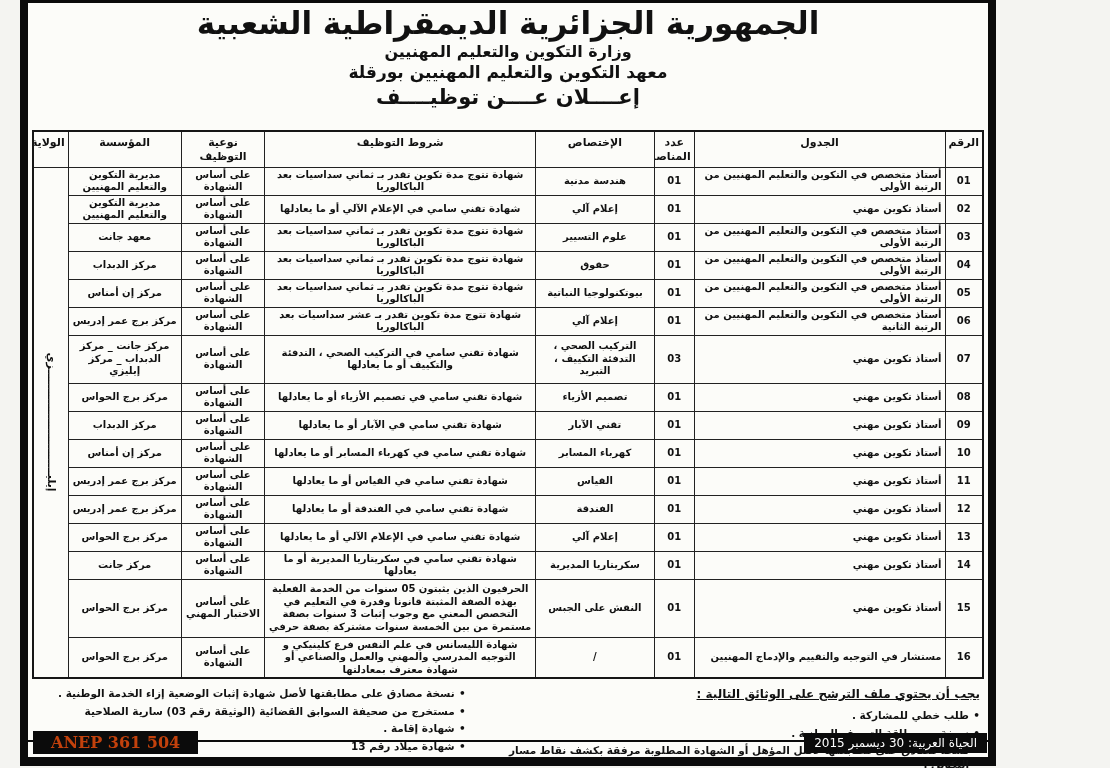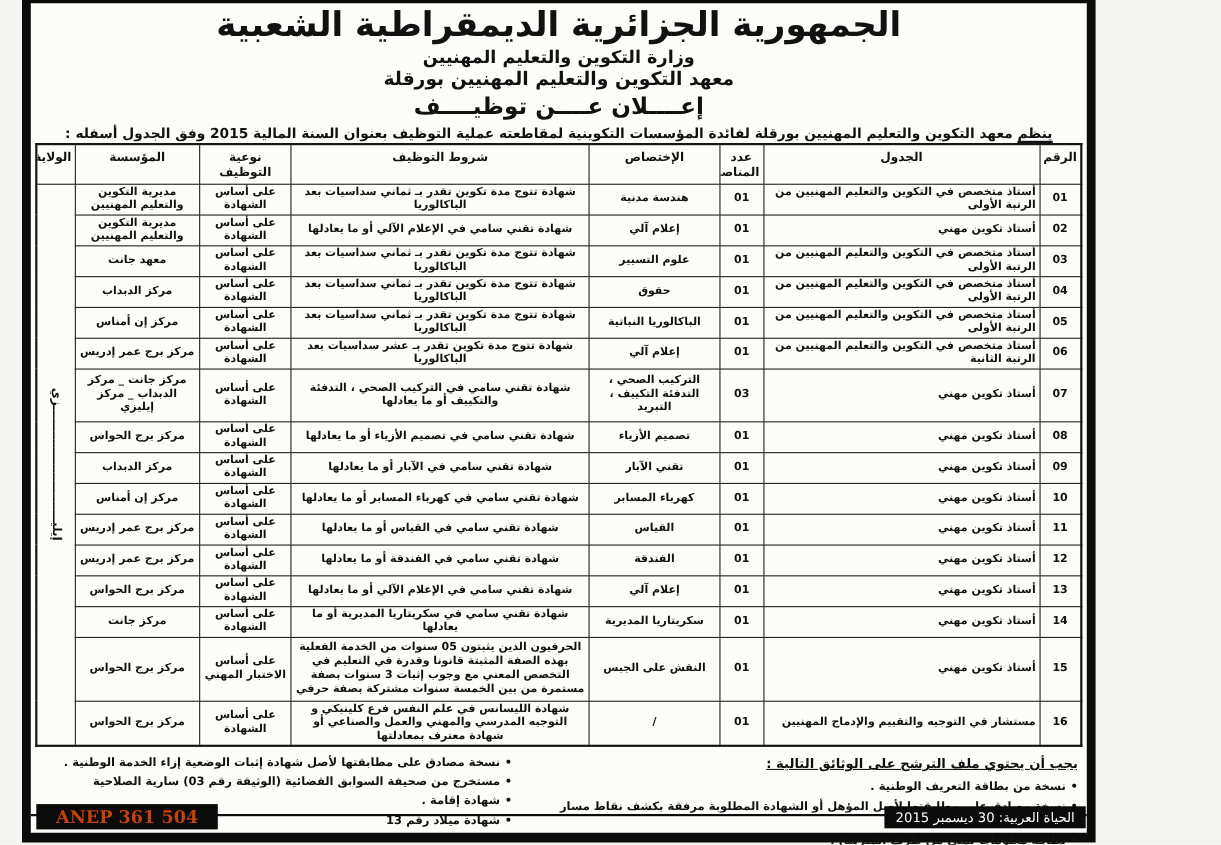--- a/index.html
+++ b/index.html
@@ -117,21 +117,20 @@
 </head>
 <body>
 
 <div class="frame">
 
   <div class="doc-header">
     <div class="country">الجمهورية الجزائرية الديمقراطية الشعبية</div>
     <div class="ministry">وزارة التكوين والتعليم المهنيين</div>
     <div class="institute">معهد التكوين والتعليم المهنيين بورقلة</div>
     <div class="announce">إعــــلان عــــن توظيــــف</div>
-    <div class="intro"><span class="lead">ينظم</span><span> معهد التكوين والتعليم المهنيين بورقلة لفائدة المؤسسات التكوينية لمقاطعته عملية التوظيف بعنوان السنة المالية 2015 وفق الجدول أسفله :</span></div>
   </div>
 
   <table class="vacancies">
     <colgroup>
       <col style="width:4%">
       <col style="width:26.4%">
       <col style="width:4.2%">
       <col style="width:12.5%">
       <col style="width:28.5%">
       <col style="width:8.8%">
@@ -190,21 +189,21 @@
           <td class="c-num">01</td>
           <td class="c-center">حقوق</td>
           <td class="c-center">شهادة تتوج مدة تكوين تقدر بـ ثماني سداسيات بعد الباكالوريا</td>
           <td class="c-center">على أساس الشهادة</td>
           <td class="c-center">مركز الدبداب</td>
         </tr>
         <tr class="vrow">
           <td class="c-num">05</td>
           <td class="c-rank">أستاذ متخصص في التكوين والتعليم المهنيين من الرتبة الأولى</td>
           <td class="c-num">01</td>
-          <td class="c-center">الباكالوريا النباتية</td>
+          <td class="c-center">بيوتكنولوجيا النباتية</td>
           <td class="c-center">شهادة تتوج مدة تكوين تقدر بـ ثماني سداسيات بعد الباكالوريا</td>
           <td class="c-center">على أساس الشهادة</td>
           <td class="c-center">مركز إن أمناس</td>
         </tr>
         <tr class="vrow">
           <td class="c-num">06</td>
           <td class="c-rank">أستاذ متخصص في التكوين والتعليم المهنيين من الرتبة الثانية</td>
           <td class="c-num">01</td>
           <td class="c-center">إعلام آلي</td>
           <td class="c-center">شهادة تتوج مدة تكوين تقدر بـ عشر سداسيات بعد الباكالوريا</td>
@@ -301,20 +300,21 @@
           <td class="c-center">على أساس الشهادة</td>
           <td class="c-center">مركز برج الحواس</td>
         </tr>
       </tbody>
   </table>
 
   <div class="bottom">
     <div class="col col-right">
       <div class="sec-title">يجب أن يحتوي ملف الترشح على الوثائق التالية :</div>
       <ul class="doc-list">
+          <li>طلب خطي للمشاركة .</li>
           <li>نسخة من بطاقة التعريف الوطنية .</li>
           <li>نسخة مصادق على مطابقتها لأصل المؤهل أو الشهادة المطلوبة مرفقة بكشف نقاط مسار التكوين .</li>
           <li>بطاقة معلومات تملئ من طرف المترشح .</li>
         </ul>
     </div>
     <div class="col col-left">
       <ul class="doc-list">
           <li>نسخة مصادق على مطابقتها لأصل شهادة إثبات الوضعية إزاء الخدمة الوطنية .</li>
           <li>مستخرج من صحيفة السوابق القضائية (الوثيقة رقم 03) سارية الصلاحية</li>
           <li>شهادة إقامة .</li>

